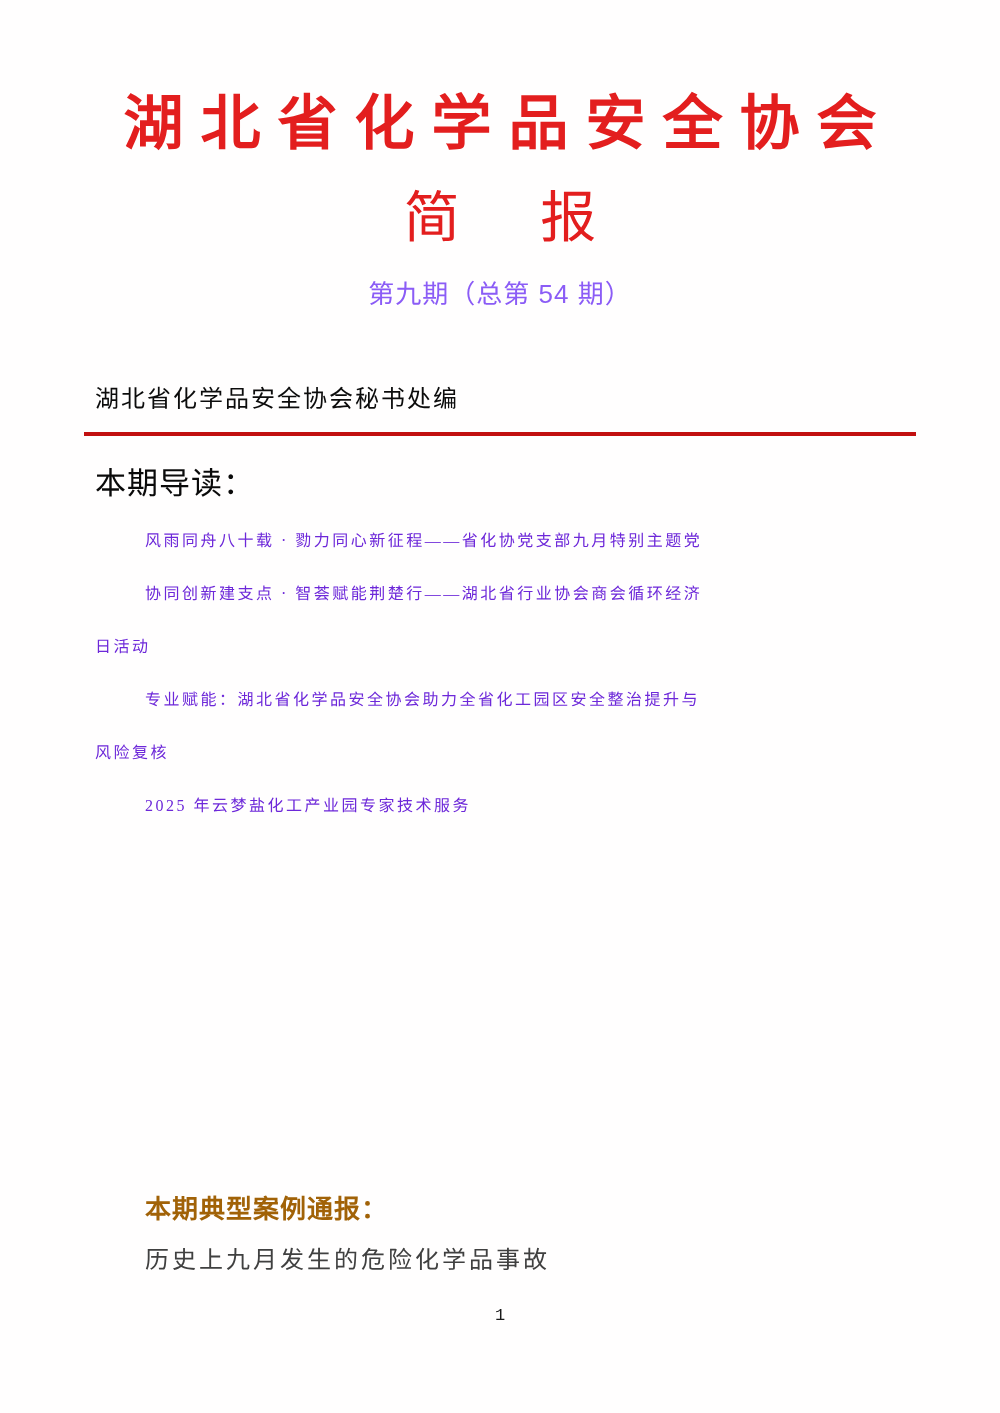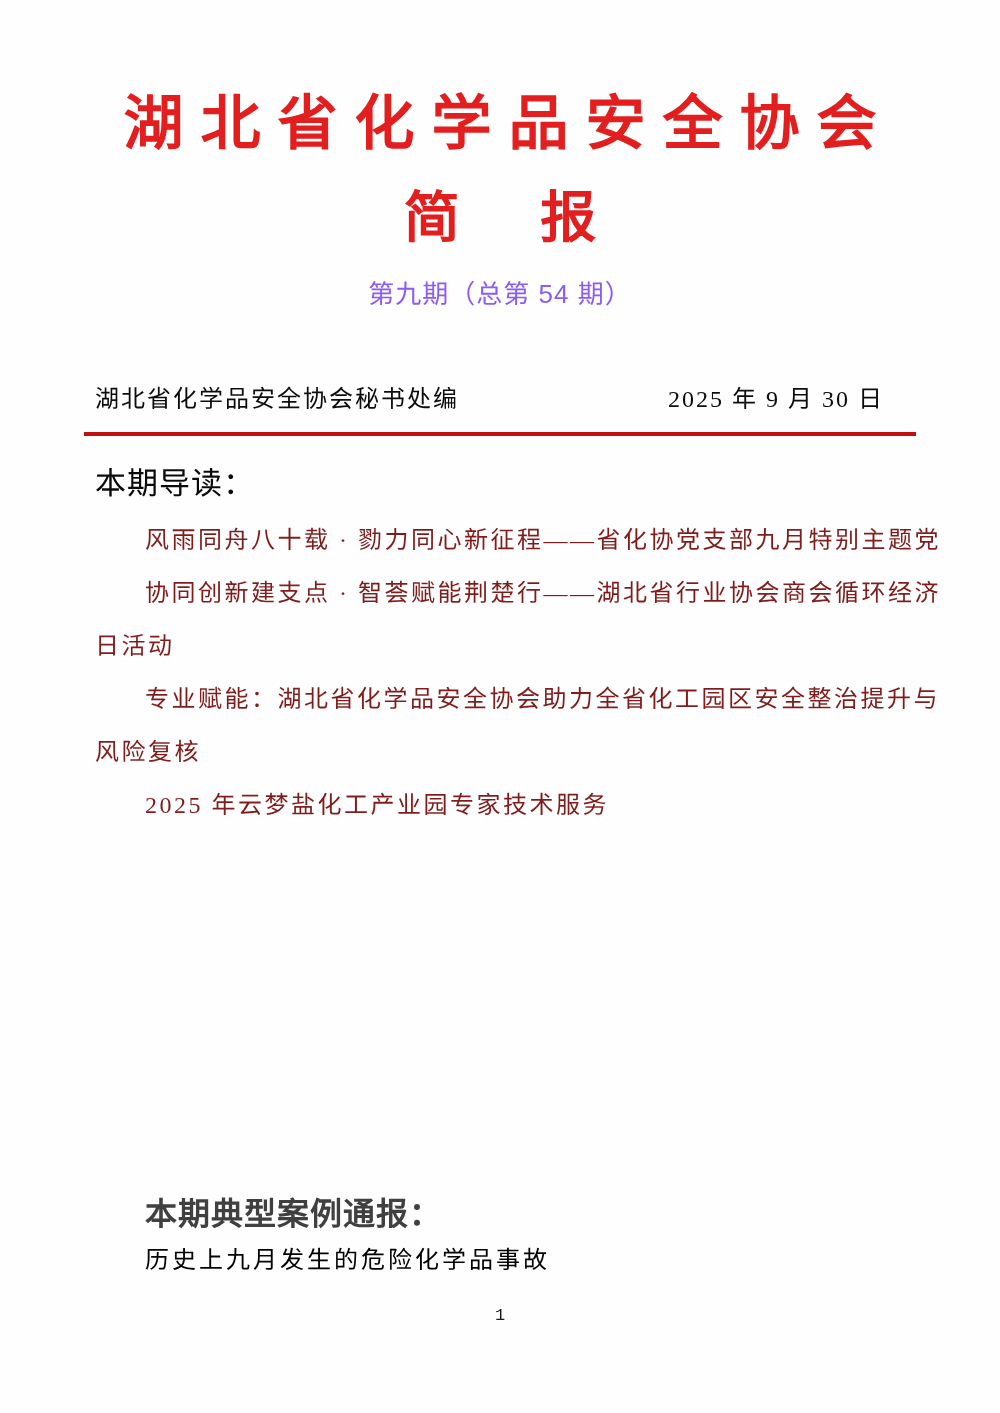--- a/index.html
+++ b/index.html
@@ -33,42 +33,42 @@
     color:var(--title-red);
     letter-spacing:17px;
     text-indent:17px;
     white-space:nowrap;
   }
   .bulletin-title{
     position:absolute;
     top:186px; left:0; right:0;
     text-align:center;
     font-family:"Liberation Serif","DejaVu Serif",serif;
-    font-weight:700;
+    font-weight:400;
     font-size:56px;
     line-height:1.15;
     color:var(--title-red);
     letter-spacing:0.22em;
     text-indent:0.22em;
     white-space:nowrap;
   }
   .issue-line{
     position:absolute;
     top:273px; left:0; right:0;
     text-align:center;
     font-family:"Liberation Sans","DejaVu Sans",sans-serif;
     font-weight:500;
     font-size:26px;
     color:#8b5cf6;
     letter-spacing:1px;
   }
   
   .byline-row{
     position:absolute;
-    top:379px; left:95px; right:116px;
+    top:379px; left:95px; right:88px;
     display:flex;
     justify-content:space-between;
     align-items:baseline;
     font-size:24px;
     letter-spacing:2px;
     color:#0c0c0c;
     white-space:nowrap;
   }
   .red-rule{
     position:absolute;
@@ -87,42 +87,42 @@
     color:#0a0a0a;
     letter-spacing:1px;
   }
   .guide-lines{
     position:absolute;
     top:514px; left:95px; right:95px;
   }
   .guide-line{
     height:53px;
     line-height:53px;
-    font-size:24px;
+    font-size:16px;
     letter-spacing:2.5px;
-    color:#7f1d1d;
+    color:#6d28d9;
     white-space:nowrap;
   }
   .guide-line.indent{ padding-left:50px; }
   
   .cases-heading{
     position:absolute;
     top:1188px; left:145px;
     font-family:Liberation Mono, monospace;
     font-weight:700;
-    font-size:32px;
-    color:#404040;
+    font-size:26px;
+    color:#a16207;
     letter-spacing:1px;
   }
   .cases-line{
     position:absolute;
     top:1240px; left:145px;
     font-size:24px;
     letter-spacing:3px;
-    color:#000000;
+    color:#404040;
     white-space:nowrap;
   }
   
   .page-number{
     position:absolute;
     top:1306px; left:0; right:0;
     text-align:center;
     font-family:"Liberation Mono","DejaVu Sans Mono",monospace;
     font-size:17px;
     color:#1a1a1a;
@@ -134,21 +134,20 @@
 <div class="page">
 
   <div class="org-title">湖北省化学品安全协会</div>
 
   <div class="bulletin-title">简　报</div>
 
   <div class="issue-line">第九期（总第 54 期）</div>
 
   <div class="byline-row">
     <span class="byline-editor">湖北省化学品安全协会秘书处编</span>
-    <span class="byline-date">2025 年 9 月 30 日</span>
   </div>
 
   <hr class="red-rule">
 
   <div class="guide-heading">本期导读：</div>
 
   <div class="guide-lines">
     <div class="guide-line indent">风雨同舟八十载 · 勠力同心新征程——省化协党支部九月特别主题党</div>
     <div class="guide-line indent">协同创新建支点 · 智荟赋能荆楚行——湖北省行业协会商会循环经济</div>
     <div class="guide-line">日活动</div>

